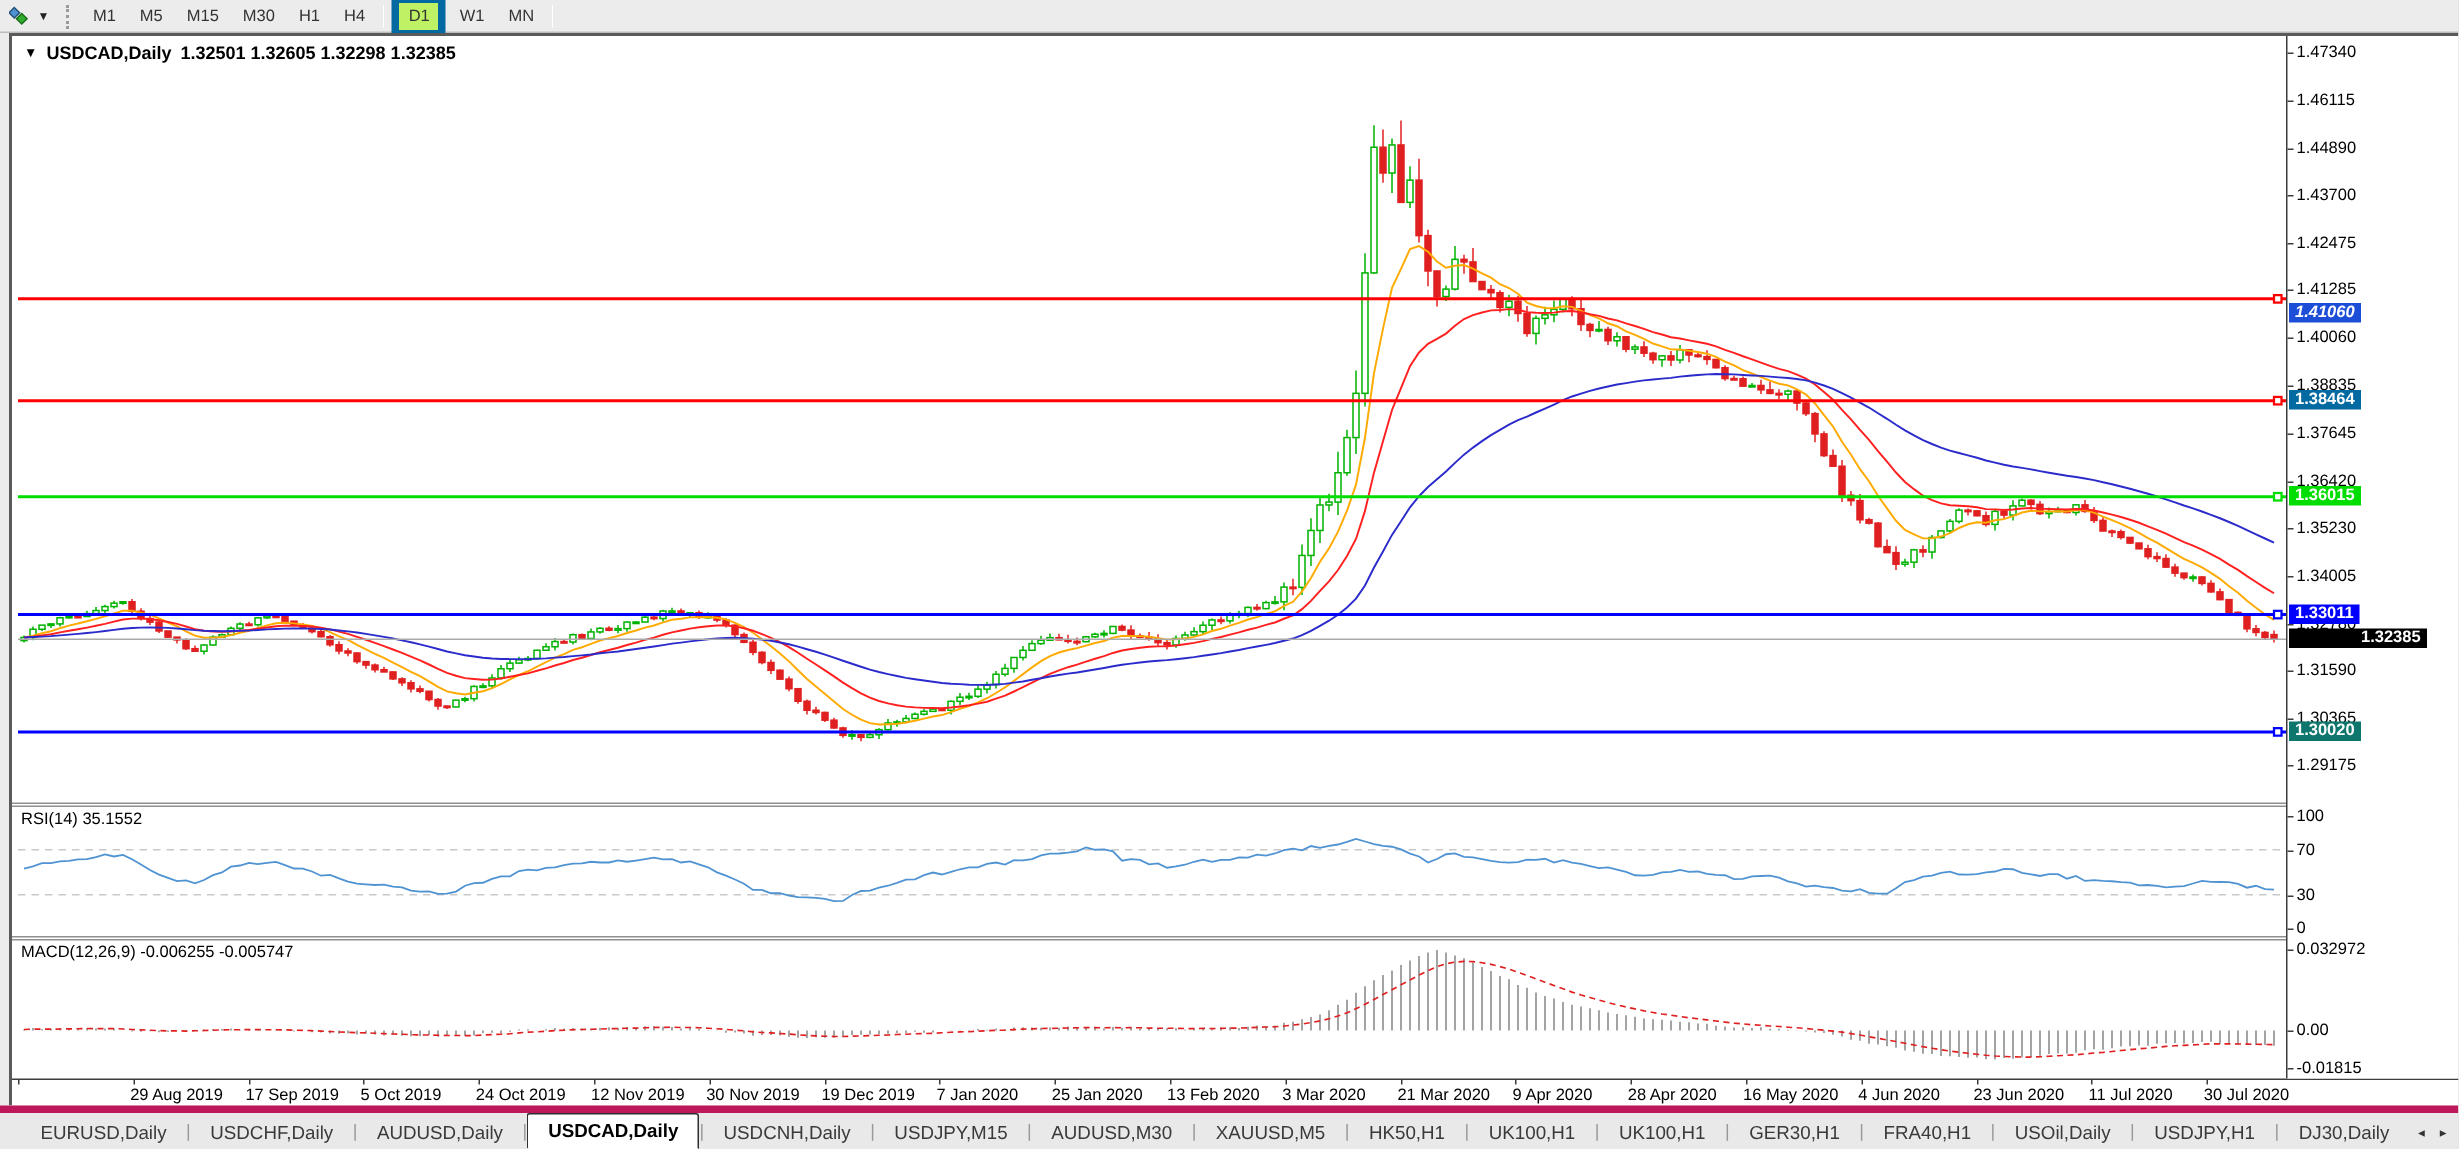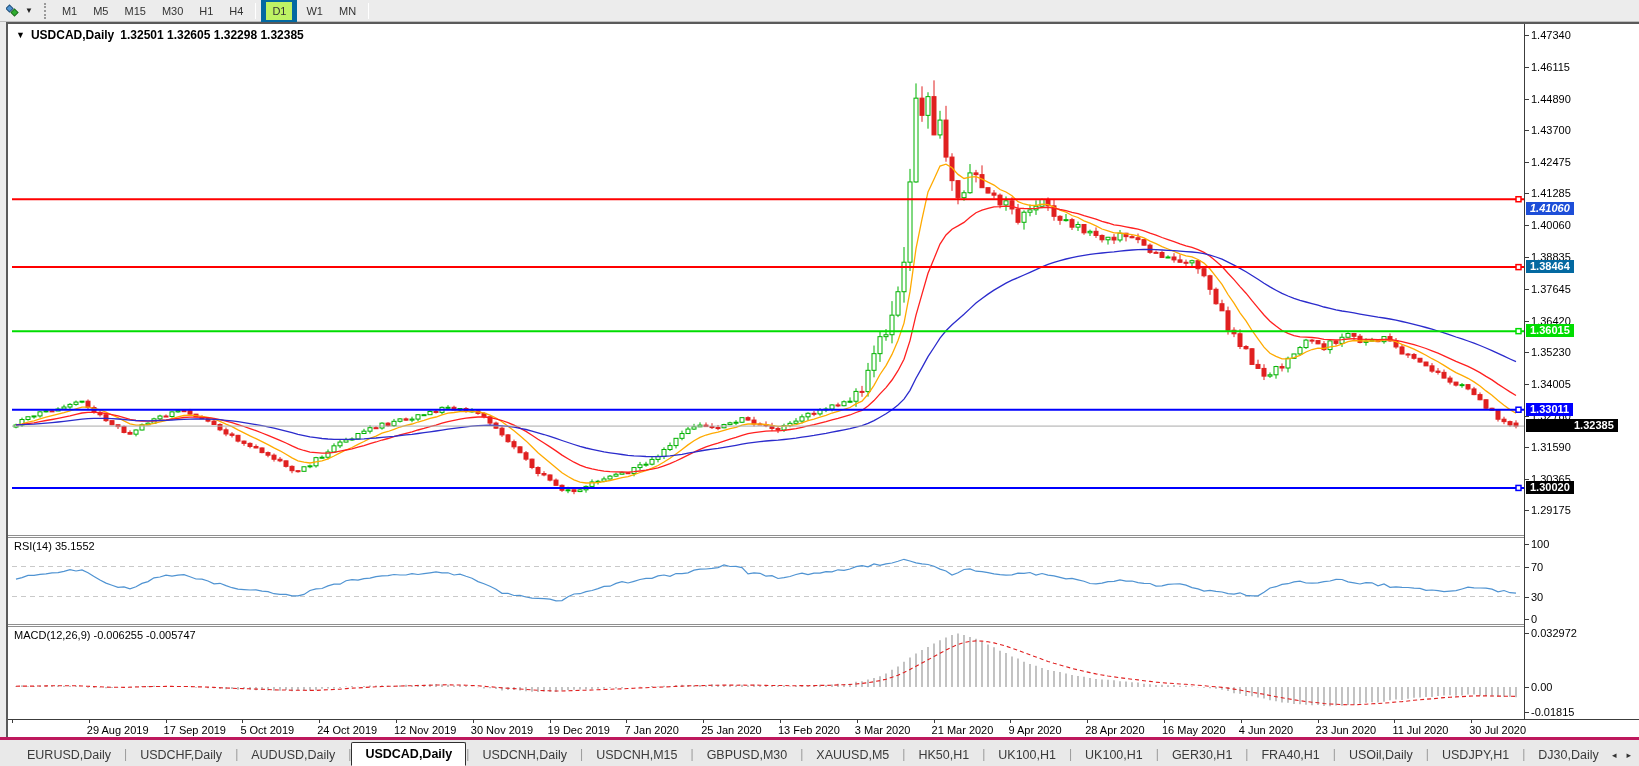--- a/index.html
+++ b/index.html
@@ -35,21 +35,21 @@
   .badge{position:absolute;left:1px;font-size:11px;font-weight:700;color:#fff;
     padding:0px 4px;line-height:13px;white-space:nowrap;}
   .date-row{position:absolute;left:0;top:695px;width:1633px;height:20px;background:#fff;
     border-top:1px solid #3c3c3c;}
   .dlabel{position:absolute;top:4px;font-size:11px;color:#000;white-space:nowrap;}
   .dtick{position:absolute;top:0;width:1px;height:3px;background:#3c3c3c;}
   .pane-svg{position:absolute;display:block;}
 
   
   .tabbar{position:absolute;left:0;top:737px;width:1639px;height:29px;background:#e9e9e9;
-    border-top:3px solid #be185d;display:flex;align-items:flex-end;}
+    border-top:5px solid #be185d;display:flex;align-items:flex-end;}
   .tabs{display:flex;align-items:flex-end;padding-left:14px;height:24px;overflow:hidden;flex:1;}
   .tab{display:flex;align-items:center;height:22px;padding:0 13px;font-size:12.5px;color:#3a3a3a;
     cursor:pointer;white-space:nowrap;}
   .tab.active{background:#fff;border:1px solid #2f2f2f;border-bottom:1px solid #fff;height:24px;
     font-weight:700;color:#000;border-radius:2px 2px 0 0;}
   .tab-sep{color:#999;font-size:12px;align-self:center;line-height:22px;}
   .tab-scroll{display:flex;gap:10px;align-items:center;padding:0 8px 6px 4px;}
   .tab-arrow{font-size:9px;color:#333;cursor:pointer;}
 </style>
 </head>
@@ -946,21 +946,21 @@
         <div class="ytick-mark" style="top: 422.88px;"></div>
         <div class="ytick" style="top: 416.88px;">1.31590</div>
         <div class="ytick-mark" style="top: 454.914px;"></div>
         <div class="ytick" style="top: 448.914px;">1.30365</div>
         <div class="ytick-mark" style="top: 486.034px;"></div>
         <div class="ytick" style="top: 480.034px;">1.29175</div>
         <div class="badge" style="top: 178px; background: #1d4ed8; font-style: italic;">1.41060</div>
         <div class="badge" style="top: 236.121px; background: #0369a1;">1.38464</div>
         <div class="badge" style="top: 300.164px; background: rgb(0, 221, 0);">1.36015</div>
         <div class="badge" style="top: 378.72px; background: rgb(0, 0, 255);">1.33011</div>
-        <div class="badge" style="top: 456.936px; background: #000000;">1.30020</div>
+        <div class="badge" style="top: 456.936px; background: #0f766e;">1.30020</div>
         <div class="badge" style="top: 395.09px; background: rgb(0, 0, 0); padding-left: 48px;">1.32385</div>
         <div class="ytick-mark" style="top: 520px;"></div>
         <div class="ytick" style="top: 514px;">100</div>
         <div class="ytick-mark" style="top: 542.5px;"></div>
         <div class="ytick" style="top: 536.5px;">70</div>
         <div class="ytick-mark" style="top: 572.5px;"></div>
         <div class="ytick" style="top: 566.5px;">30</div>
         <div class="ytick-mark" style="top: 595px;"></div>
         <div class="ytick" style="top: 589px;">0</div>
         <div class="ytick-mark" style="top: 609.036px;"></div>
@@ -977,23 +977,23 @@
         <div class="tab">EURUSD,Daily</div>
         <span class="tab-sep">|</span>
         <div class="tab">USDCHF,Daily</div>
         <span class="tab-sep">|</span>
         <div class="tab">AUDUSD,Daily</div>
         <span class="tab-sep">|</span>
         <div class="tab active">USDCAD,Daily</div>
         <span class="tab-sep">|</span>
         <div class="tab">USDCNH,Daily</div>
         <span class="tab-sep">|</span>
-        <div class="tab">USDCNH,M15</div>
-        <span class="tab-sep">|</span>
-        <div class="tab">GBPUSD,M30</div>
+        <div class="tab">USDJPY,M15</div>
+        <span class="tab-sep">|</span>
+        <div class="tab">AUDUSD,M30</div>
         <span class="tab-sep">|</span>
         <div class="tab">XAUUSD,M5</div>
         <span class="tab-sep">|</span>
         <div class="tab">HK50,H1</div>
         <span class="tab-sep">|</span>
         <div class="tab">UK100,H1</div>
         <span class="tab-sep">|</span>
         <div class="tab">UK100,H1</div>
         <span class="tab-sep">|</span>
         <div class="tab">GER30,H1</div>

